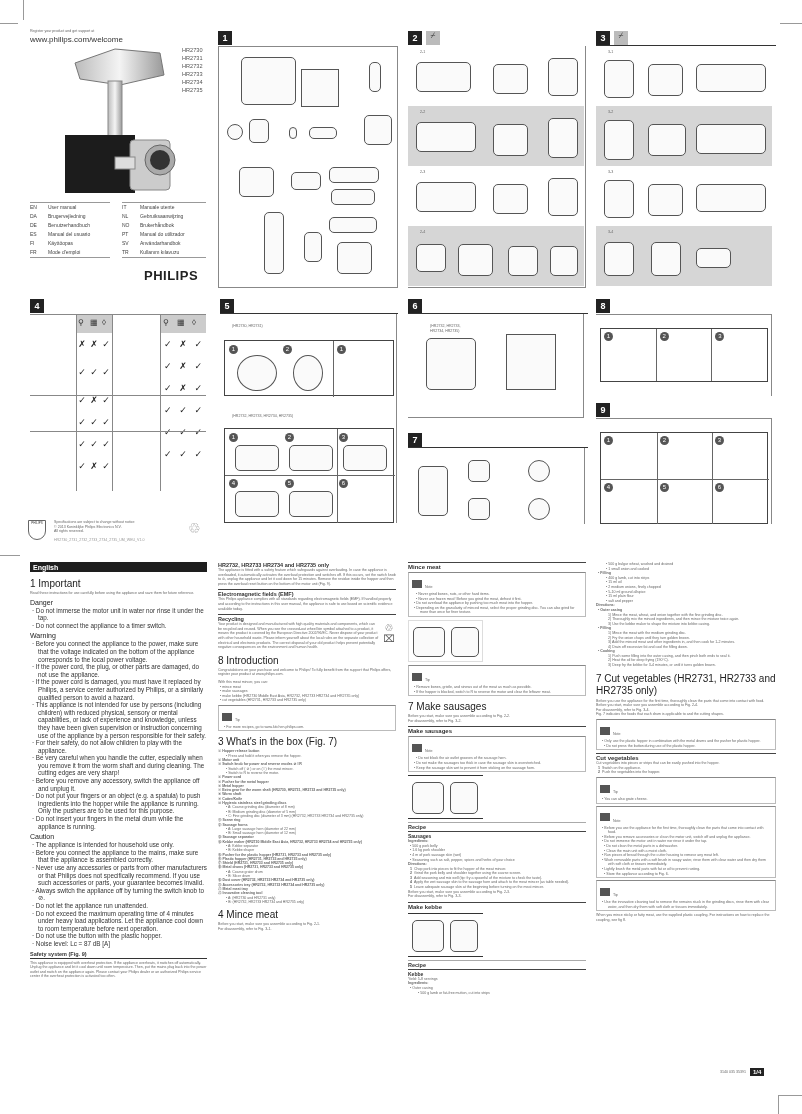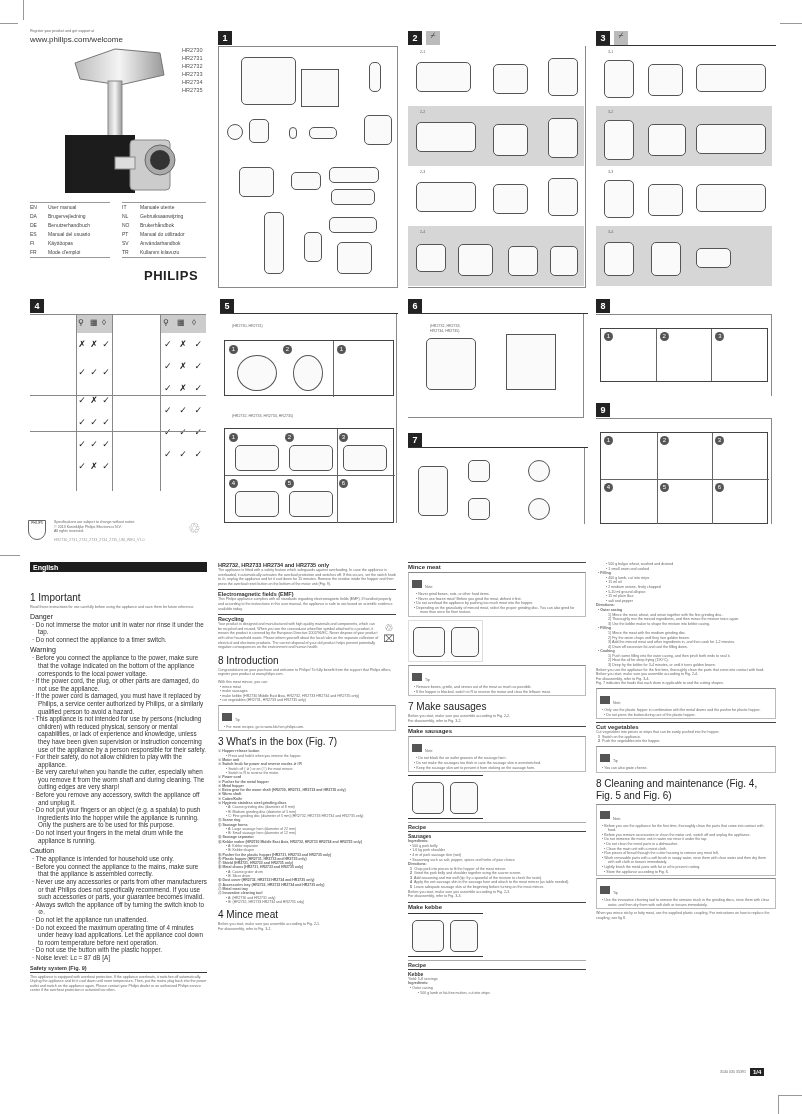--- a/index.html
+++ b/index.html
@@ -347,21 +347,21 @@
     <div>Specifications are subject to change without notice</div>
     <div>© 2013 Koninklijke Philips Electronics N.V.</div>
     <div>All rights reserved.</div>
     <div style="margin-top:4px;color:#999">HR2730_2731_2732_2733_2734_2735_UM_WEU_V1.0</div>
   </div>
   <div class="abs" style="left:160px;top:0;font-size:14px;color:#999">♲</div>
 </div>
 
 <div class="col" style="left:30px;top:562px;width:177px;height:545px;">
   <div style="background:#1e1e1e;color:#fff;font-weight:bold;font-size:7px;padding:1px 3px;height:10px;line-height:9px">English</div>
-  <h2 class="sec" style="margin-top:20px">1   Important</h2>
+  <h2 class="sec" style="margin-top:6px">1   Important</h2>
   <div class="tiny">Read these instructions for use carefully before using the appliance and save them for future reference.</div>
   <h3 class="sub" style="font-size:7px;font-weight:normal;color:#222;margin-top:3px">Danger</h3>
   <div class="body6">
     <div class="bul">· <span>Do not immerse the motor unit in water nor rinse it under the tap.</span></div>
     <div class="bul">· <span>Do not connect the appliance to a timer switch.</span></div>
   </div>
   <h3 class="sub" style="font-size:7px;font-weight:normal;color:#222;margin-top:3px">Warning</h3>
   <div class="body6">
     <div class="bul">· <span>Before you connect the appliance to the power, make sure that the voltage indicated on the bottom of the appliance corresponds to the local power voltage.</span></div>
     <div class="bul">· <span>If the power cord, the plug, or other parts are damaged, do not use the appliance.</span></div>
@@ -550,20 +550,21 @@
     <div class="bul">• <b>Filling</b></div>
     <div style="padding-left:12px">1) Mince the meat with the medium grinding disc.</div>
     <div style="padding-left:12px">2) Fry the onion chops until they turn golden brown.</div>
     <div style="padding-left:12px">3) Add the minced meat and other ingredients in, and then cook for 1-2 minutes.</div>
     <div style="padding-left:12px">4) Drain off excessive fat and cool the filling down.</div>
     <div class="bul">• <b>Cooking</b></div>
     <div style="padding-left:12px">1) Push some filling into the outer casing, and then pinch both ends to seal it.</div>
     <div style="padding-left:12px">2) Heat the oil for deep frying (190°C).</div>
     <div style="padding-left:12px">3) Deep fry the kebbe for 3-4 minutes, or until it turns golden brown.</div>
   </div>
+  <h2 class="sec" style="line-height:12px">7   Cut vegetables (HR2731, HR2733 and HR2735 only)</h2>
   <div class="tiny">
     <div>Before you use the appliance for the first time, thoroughly clean the parts that come into contact with food.</div>
     <div>Before you start, make sure you assemble according to Fig. 2-4.</div>
     <div>For disassembly, refer to Fig. 3-4.</div>
     <div>Fig. 7 indicates the foods that each drum is applicable to and the cutting shapes.</div>
   </div>
   <div class="notebox">
     <div><span class="nicon"></span><span class="tiny">Note</span></div>
     <div class="tiny bul">• <span>Only use the plastic hopper in combination with the metal drums and the pusher for plastic hopper.</span></div>
     <div class="tiny bul" style="padding-left:10px">• <span>Do not press the  button during use of the plastic hopper.</span></div>
@@ -572,21 +573,20 @@
   <div style="font-size:6px;font-weight:bold">Cut vegetables</div>
   <div class="tiny">Cut vegetables into pieces or strips that can be easily pushed into the hopper.</div>
   <div class="tiny">
     <div class="bul" style="padding-left:12px;text-indent:-10px"><b>1</b>&nbsp;&nbsp;<span>Switch on the appliance.</span></div>
     <div class="bul" style="padding-left:12px;text-indent:-10px"><b>2</b>&nbsp;&nbsp;<span>Push the vegetables into the hopper.</span></div>
   </div>
   <div class="notebox">
     <div><span class="nicon"></span><span class="tiny">Tip</span></div>
     <div class="tiny bul">• <span>You can also grate cheese.</span></div>
   </div>
-  <h2 class="sec" style="line-height:12px">8   Cleaning and maintenance (Fig. 4, Fig. 5 and Fig. 6)</h2>
   <div class="notebox">
     <div><span class="nicon"></span><span class="tiny">Note</span></div>
     <div class="tiny bul">• <span>Before you use the appliance for the first time, thoroughly clean the parts that come into contact with food.</span></div>
     <div class="tiny bul">• <span>Before you remove accessories or clean the motor unit, switch off and unplug the appliance.</span></div>
     <div class="tiny bul">• <span>Do not immerse the motor unit in water nor rinse it under the tap.</span></div>
     <div class="tiny bul" style="padding-left:10px">• <span>Do not clean the metal parts in a dishwasher.</span></div>
     <div class="tiny bul" style="padding-left:10px">• <span>Clean the main unit with a moist cloth.</span></div>
     <div class="tiny bul">• <span>Run pieces of bread through the cutter housing to remove any meat left.</span></div>
     <div class="tiny bul">• <span>Wash removable parts with a soft brush in soapy water, rinse them with clear water and then dry them with soft cloth or tissues immediately.</span></div>
     <div class="tiny bul">• <span>Lightly brush the metal parts with fat or oil to prevent rusting.</span></div>

